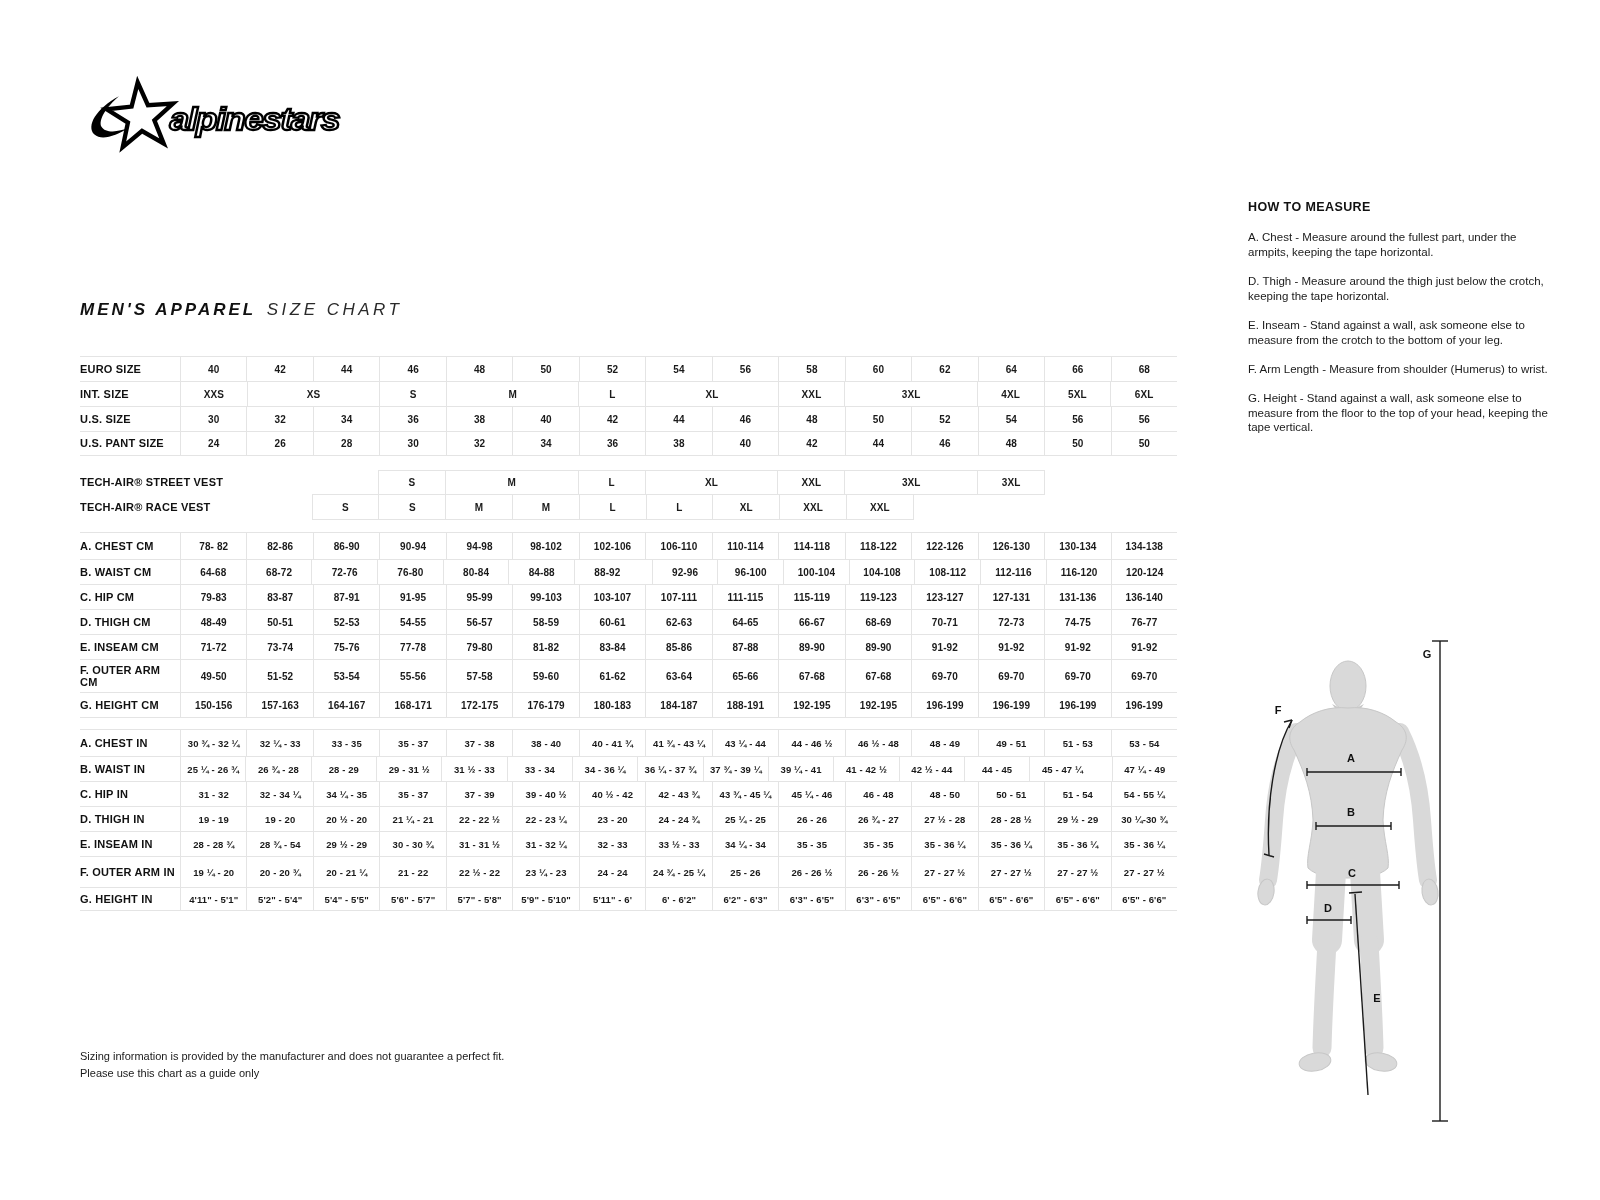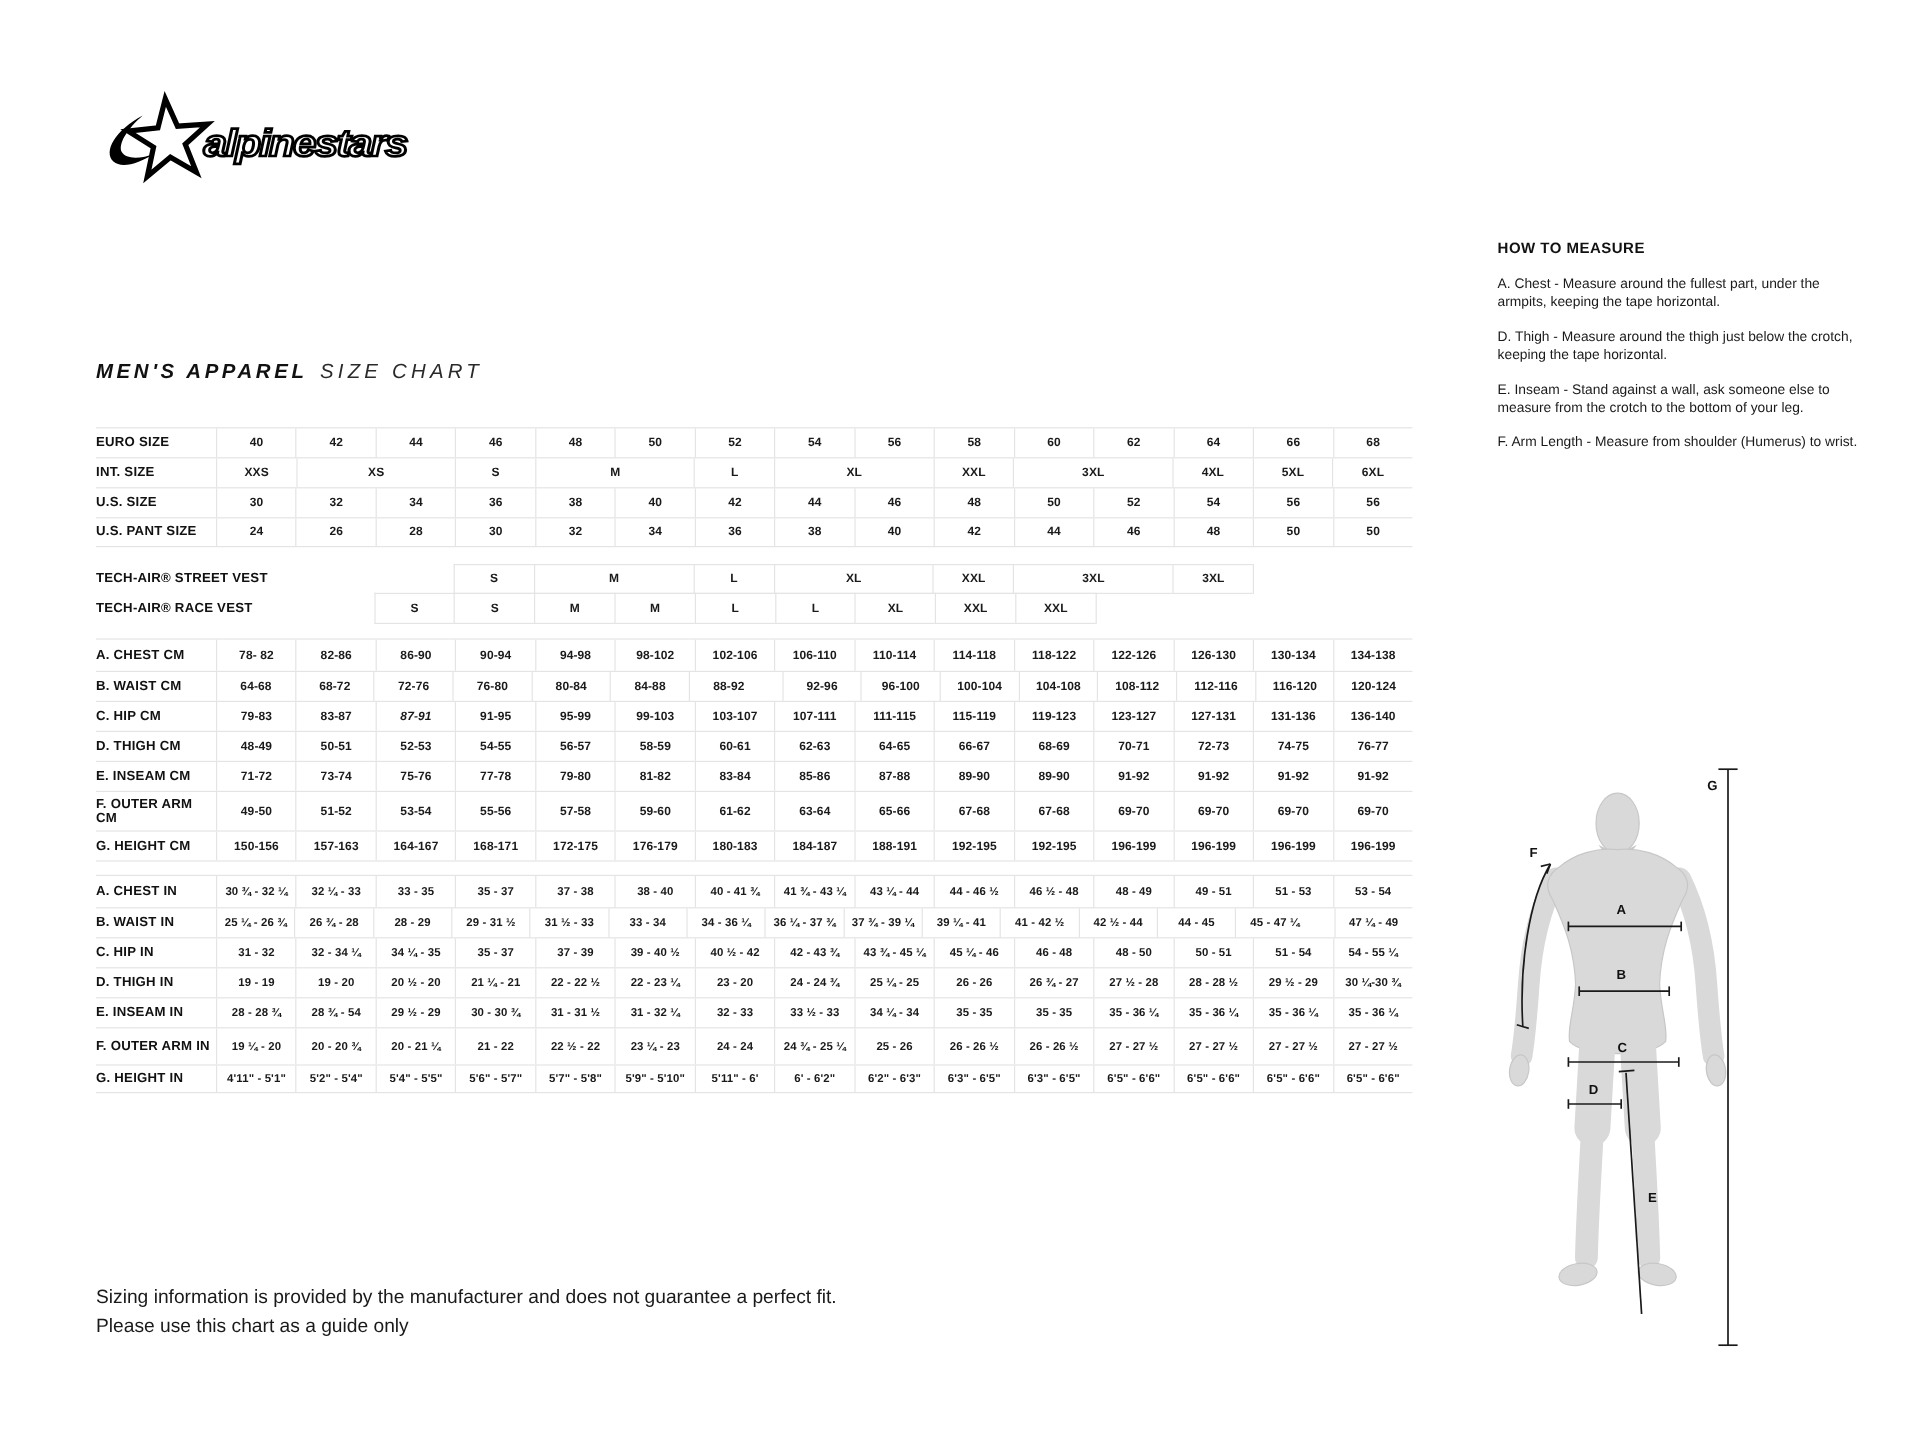--- a/index.html
+++ b/index.html
@@ -30,21 +30,21 @@
   .trow.race{margin-top:-1px;}
   .in .c{font-size:9.5px;}
   
   .htm{position:absolute;left:1248px;top:200px;width:302px;}
   .htm h3{margin:0 0 16px 0;font-size:12.5px;font-weight:700;letter-spacing:.4px;color:#111;}
   .htm p{margin:0 0 14px 0;font-size:11.5px;line-height:1.3;color:#1a1a1a;}
   
   .diagram{position:absolute;left:1238px;top:620px;width:322px;height:510px;}
   .diagram text{font-family:"Liberation Sans",sans-serif;font-size:11px;font-weight:700;fill:#111;}
   
-  .footer{position:absolute;left:80px;top:1070px;font-size:16px;line-height:1.5;color:#1a1a1a;}
+  .footer{position:absolute;left:80px;top:1048px;font-size:11px;line-height:1.5;color:#1a1a1a;}
 </style>
 </head>
 <body style="--border: #e4e4e4;">
 
 <div class="logo">
   <svg width="262" height="88" viewBox="0 0 300 98">
     <path d="M 40,24 C 14,38 2,58 12,68 C 20,75 36,70 52,60 C 38,66 24,66 20,59 C 16,51 26,36 40,24 Z" fill="#000"></path>
     <polygon points="61.5,8.2 73.2,34.3 101.8,32.4 80.6,51.6 91.2,78.2 66.4,63.9 44.4,82.3 50.3,54.3 26,39 54.5,35.9" fill="#ffffff" stroke="#000" stroke-width="5" stroke-linejoin="miter"></polygon>
     <text x="98" y="63" font-style="italic" font-weight="900" font-size="36" letter-spacing="-1.5" textLength="194" lengthAdjust="spacingAndGlyphs" fill="#ffffff" stroke="#000" stroke-width="2.6">alpinestars</text>
   </svg>
@@ -202,21 +202,21 @@
         <div class="c filled bl" style="flex-grow: 1; flex-basis: 0px;">112-116</div>
         <div class="c filled bl" style="flex-grow: 1; flex-basis: 0px;">116-120</div>
         <div class="c filled bl" style="flex-grow: 1; flex-basis: 0px;">120-124</div>
       </div>
     </div>
     <div class="trow cm bt" style="height: 24px;">
       <div class="tlabel">C. HIP CM</div>
       <div class="cells">
         <div class="c filled bl" style="flex-grow: 1; flex-basis: 0px;">79-83</div>
         <div class="c filled bl" style="flex-grow: 1; flex-basis: 0px;">83-87</div>
-        <div class="c filled bl" style="flex-grow: 1; flex-basis: 0px; font-style: italic;">87-91</div>
+        <div class="c filled bl" style="flex-grow: 1; flex-basis: 0px;">87-91</div>
         <div class="c filled bl" style="flex-grow: 1; flex-basis: 0px;">91-95</div>
         <div class="c filled bl" style="flex-grow: 1; flex-basis: 0px;">95-99</div>
         <div class="c filled bl" style="flex-grow: 1; flex-basis: 0px;">99-103</div>
         <div class="c filled bl" style="flex-grow: 1; flex-basis: 0px;">103-107</div>
         <div class="c filled bl" style="flex-grow: 1; flex-basis: 0px;">107-111</div>
         <div class="c filled bl" style="flex-grow: 1; flex-basis: 0px;">111-115</div>
         <div class="c filled bl" style="flex-grow: 1; flex-basis: 0px;">115-119</div>
         <div class="c filled bl" style="flex-grow: 1; flex-basis: 0px;">119-123</div>
         <div class="c filled bl" style="flex-grow: 1; flex-basis: 0px;">123-127</div>
         <div class="c filled bl" style="flex-grow: 1; flex-basis: 0px;">127-131</div>
@@ -446,20 +446,21 @@
       </div>
     </div>
   </div>
 
 <div class="htm">
   <h3>HOW TO MEASURE</h3>
   <p>A. Chest - Measure around the fullest part, under the armpits, keeping the tape horizontal.</p>
   <p>D. Thigh - Measure around the thigh just below the crotch, keeping the tape horizontal.</p>
   <p>E. Inseam - Stand against a wall, ask someone else to measure from the crotch to the bottom of your leg.</p>
   <p>F. Arm Length - Measure from shoulder (Humerus) to wrist.</p>
+  <p>G. Height - Stand against a wall, ask someone else to measure from the floor to the top of your head, keeping the tape vertical.</p>
 </div>
 
 <svg class="diagram" viewBox="0 0 322 510">
   <g fill="#d9d9d9" stroke="#c7c7c7" stroke-width="1">
 
     <ellipse cx="110" cy="66" rx="18" ry="25"></ellipse>
 
     <path d="M 94,84 L 110,106 L 126,84 L 110,92 Z" fill="#c9c9c9" stroke="none"></path>
 
     <path d="M 58,112 C 44,140 38,170 36,200 C 34,228 32,248 30,260" fill="none" stroke="#d9d9d9" stroke-width="18" stroke-linecap="round"></path>

